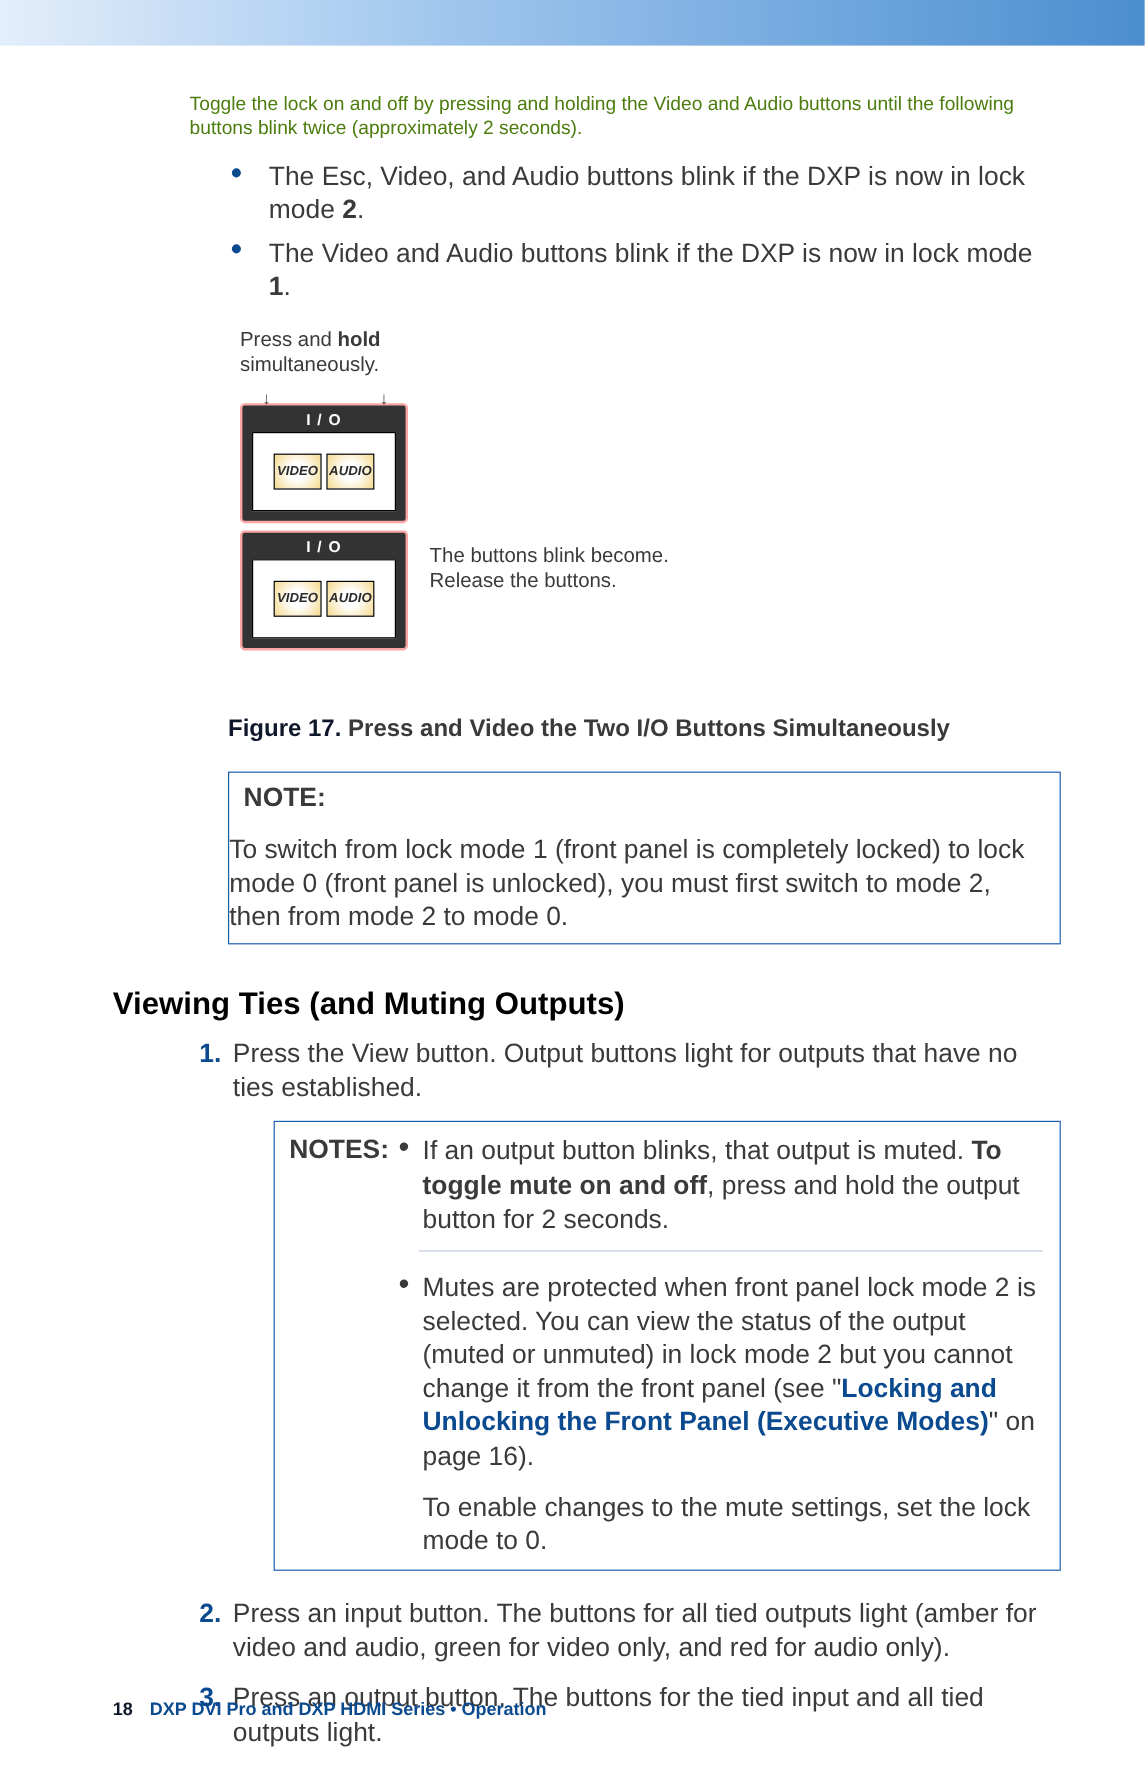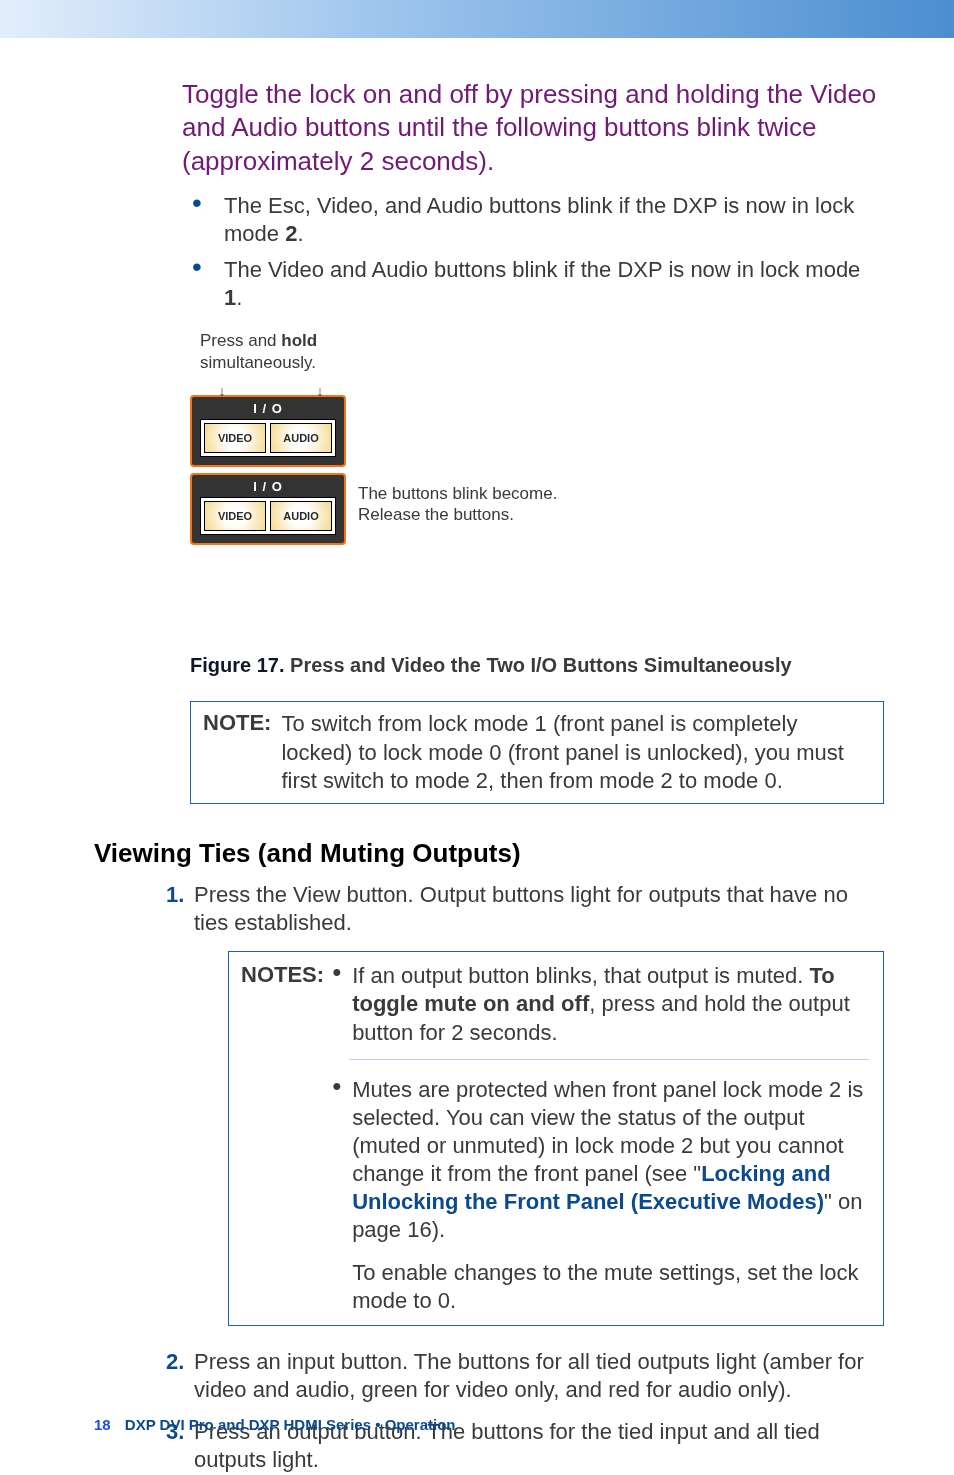--- a/index.html
+++ b/index.html
@@ -13,25 +13,25 @@
   }
   .top-bar {
     height: 38px;
     background: linear-gradient(to right, #e3eefb 0%, #9ec5ed 40%, #4b8ed0 100%);
     width: 100%;
   }
   .content {
     padding: 40px 70px 0 94px;
   }
   .para {
-    font-size: 26px;
-    line-height: 1.28;
-    margin-left: 88px;
+    font-size: 16px;
+    line-height: 1.28;
+    margin-left: 64px;
     margin-bottom: 14px;
-    color: #701a75;
+    color: #4d7c0f;
   }
   .bullet-list {
     margin-left: 96px;
     margin-bottom: 18px;
   }
   .bullet-item {
     display: flex;
     font-size: 22px;
     line-height: 1.28;
     margin-bottom: 8px;
@@ -54,40 +54,42 @@
     position: relative;
     height: 310px;
   }
   .press-hold {
     font-size: 17px;
     line-height: 1.25;
     margin-left: 10px;
     margin-bottom: 2px;
   }
   .io-panel {
-    border: 2px solid #f97316;
+    border: 2px solid #fca5a5;
     border-radius: 4px;
-    width: 156px;
+    width: 140px;
     background: #333;
     padding: 4px 8px 8px 8px;
+    margin-left: 10px;
   }
   .io-label {
     color: #fff;
     font-size: 13px;
     font-weight: 700;
     text-align: center;
     letter-spacing: 1px;
     margin-bottom: 3px;
   }
   .btn-row {
     display: flex;
     gap: 4px;
     background: #fff;
     border: 1px solid #000;
-    padding: 3px;
+    padding: 17px;
+    font-style: italic;
   }
   .hw-btn {
     flex: 1;
     border: 1px solid #000;
     background: radial-gradient(circle, #fff 30%, #f5d98f 100%);
     text-align: center;
     font-size: 11px;
     font-weight: 700;
     padding: 8px 0;
     color: #2a2a2a;
@@ -146,21 +148,21 @@
     font-weight: 600;
     margin-bottom: 24px;
   }
   .figure-num { color: #0f172a; font-weight: 700; }
 
   .note-box {
     border: 1.5px solid #1c5fb0;
     margin-left: 96px;
     margin-bottom: 34px;
   }
-  .note-row { display: flex; }
+  .note-row { display: flex; flex-direction: column; }
   .note-label {
     font-weight: 700;
     padding: 8px 10px 8px 12px;
     font-size: 22px;
     white-space: nowrap;
     color: #3a3a3a;
   }
   .note-body {
     padding: 8px 12px 8px 0;
     font-size: 22px;
@@ -226,21 +228,21 @@
     border-top: 1px solid #bfcbe0;
     margin: 2px 14px 6px 120px;
   }
 
   .footer {
     position: absolute;
     bottom: 42px;
     left: 94px;
     font-size: 15px;
   }
-  .footer .pg { font-weight: 700; color: #1d4ed8; margin-right: 10px; }
+  .footer .pg { font-weight: 700; color: #0f172a; margin-right: 10px; }
   .footer .txt { font-weight: 700; color: #0b4a8f; }
 </style>
 </head>
 <body>
 
 <div class="top-bar"></div>
 
 <div class="content">
 
   <p class="para">Toggle the lock on and off by pressing and holding the Video and Audio buttons until the following buttons blink twice (approximately 2 seconds).</p>

